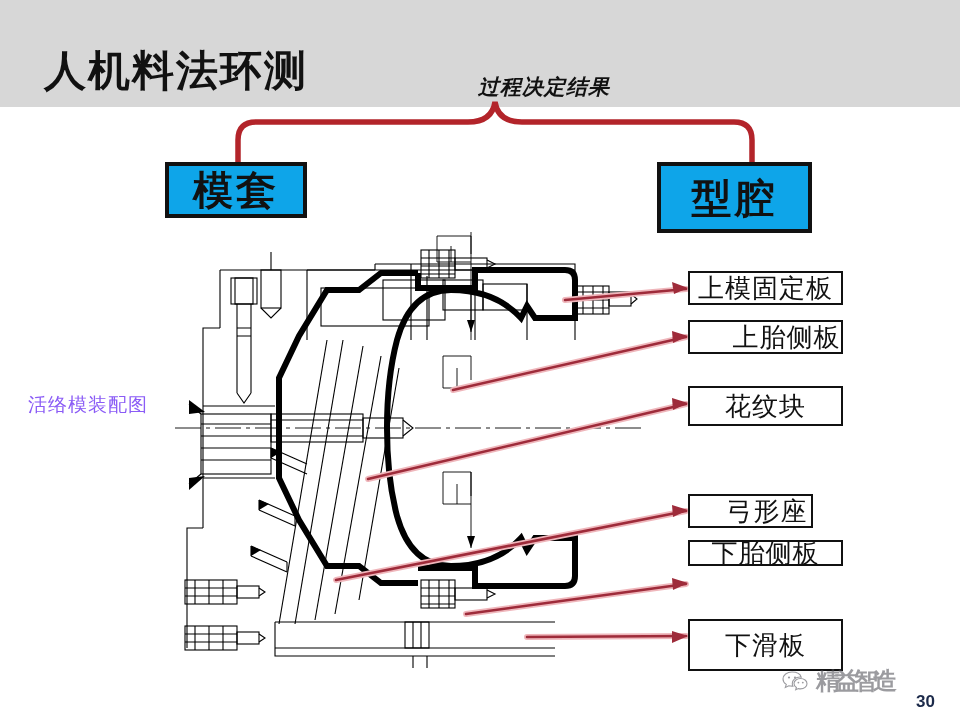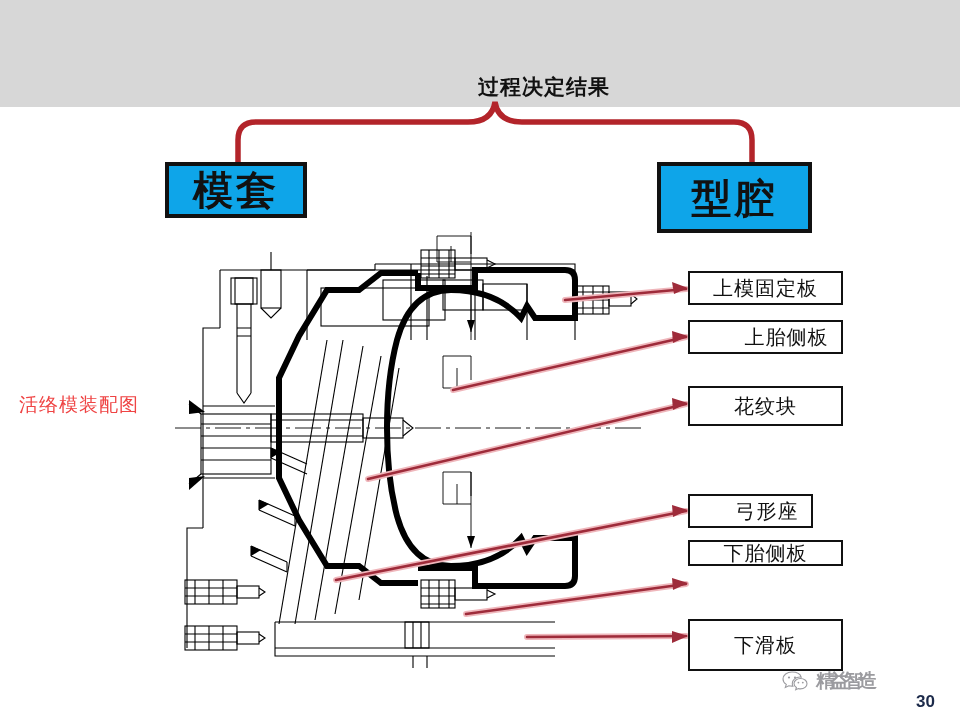--- a/index.html
+++ b/index.html
@@ -37,20 +37,21 @@
     letter-spacing: 2px;
     line-height: 1;
     white-space: nowrap;
   }
   #subtitle {
     position: absolute;
     left: 478px;
     top: 73px;
     font-size: 21px;
     font-weight: 700;
+    font-style: italic;
     color: #111111;
     letter-spacing: 1px;
     white-space: nowrap;
   }
 
   
   #brace-svg {
     position: absolute;
     left: 210px;
     top: 100px;
@@ -74,24 +75,24 @@
     color: #111111;
     letter-spacing: 3px;
     line-height: 1;
   }
   #group-box-left  { left: 165px; top: 162px; width: 142px; height: 56px; }
   #group-box-right { left: 657px; top: 162px; width: 155px; height: 71px; }
 
   
   #drawing-caption {
     position: absolute;
-    left: 19px;
+    left: 28px;
     top: 392px;
     font-size: 19px;
-    color: #ef4444;
+    color: #8b5cf6;
     letter-spacing: 1px;
     white-space: nowrap;
     text-align: center;
   }
 
   
   #drawing-svg {
     position: absolute;
     left: 175px;
     top: 228px;
@@ -114,41 +115,41 @@
     position: absolute;
     border: 2px solid #111111;
     background: #ffffff;
     display: flex;
     align-items: center;
     justify-content: center;
     box-sizing: border-box;
     left: 688px;
   }
   .callout-box span {
-    font-size: 20px;
+    font-size: 26px;
     color: #111111;
     letter-spacing: 1px;
     line-height: 1;
     white-space: nowrap;
   }
 
   
   #watermark {
     position: absolute;
     left: 782px;
     top: 666px;
     width: 140px;
     height: 30px;
     display: flex;
     align-items: center;
     gap: 6px;
     opacity: 0.55;
   }
   #watermark-text {
-    font-size: 19px;
+    font-size: 24px;
     font-weight: 700;
     color: #4a4a52;
     letter-spacing: -5px;
     white-space: nowrap;
     filter: blur(0.4px);
   }
   #page-number {
     position: absolute;
     left: 916px;
     top: 692px;
@@ -157,20 +158,21 @@
     color: #1c2a4a;
   }
 </style>
 </head>
 <body>
 
 <div id="slide">
 
   <div id="header-band"></div>
 
+  <div id="slide-title">人机料法环测</div>
 
   <div id="subtitle">过程决定结果</div>
 
   <svg id="brace-svg" viewBox="0 0 570 70">
     <path d="M 28,68 L 28,40 Q 28,22 46,22 L 258,22 Q 282,22 285,2
              Q 288,22 312,22 L 524,22 Q 542,22 542,40 L 542,68" fill="none" stroke="#b3242a" stroke-width="5.5" stroke-linecap="round"></path>
   </svg>
 
   <div class="group-box" id="group-box-left">
     <span>模套</span>

